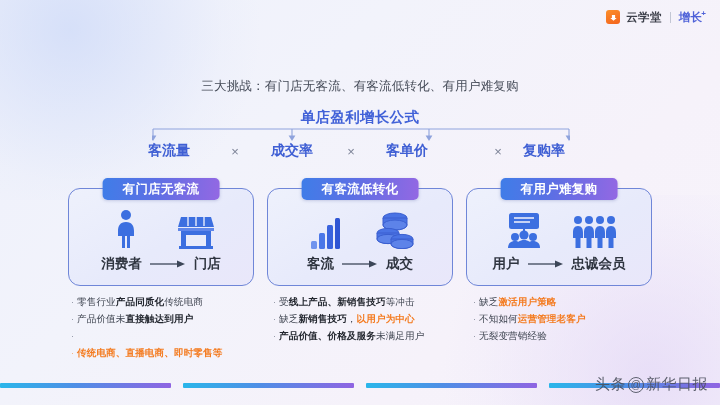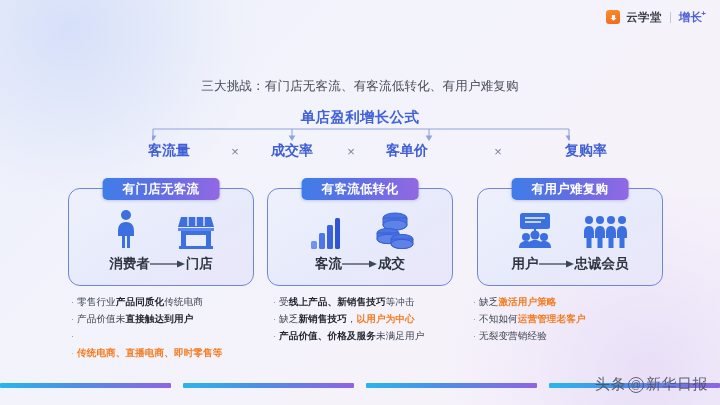--- a/index.html
+++ b/index.html
@@ -152,21 +152,21 @@
     top: 188px;
     width: 186px;
     height: 98px;
     border: 1.4px solid #6f86d8;
     border-radius: 12px;
     background: linear-gradient(150deg, #eef1fc 0%, #e7eafb 55%, #e9e7fa 100%);
     box-sizing: border-box;
   }
   .card-1 { left: 68px; }
   .card-2 { left: 267px; }
-  .card-3 { left: 477px; }
+  .card-3 { left: 466px; }
 
   .badge {
     position: absolute;
     top: -11px;
     left: 50%;
     transform: translateX(-50%);
     height: 22px;
     padding: 0 20px;
     display: flex;
     align-items: center;
@@ -200,21 +200,21 @@
     justify-content: center;
     width: 58px;
     height: 42px;
   }
   .icon-slot svg { display: block; }
 
   .label-row {
     display: flex;
     align-items: center;
     justify-content: center;
-    gap: 0;
+    gap: 8px;
     margin-top: 6px;
     padding: 0 10px;
   }
   .c-label {
     font-size: 13.5px;
     font-weight: bold;
     color: #2f3540;
     white-space: nowrap;
   }
   .c-arrow {
@@ -332,21 +332,21 @@
     </svg>
   </div>
 
   <div class="formula-row">
     <span class="f-term" style="left:109px;">客流量</span>
     <span class="f-mult" style="left:175px;">×</span>
     <span class="f-term" style="left:232px;">成交率</span>
     <span class="f-mult" style="left:291px;">×</span>
     <span class="f-term" style="left:347px;">客单价</span>
     <span class="f-mult" style="left:438px;">×</span>
-    <span class="f-term" style="left:526px;">复购率</span>
+    <span class="f-term" style="left:484px;">复购率</span>
   </div>
 
   <div class="card card-1">
     <div class="badge">有门店无客流</div>
     <div class="card-body">
       <div class="icon-row">
         <span class="icon-slot">
           <svg width="26" height="40" viewBox="0 0 26 40">
             <circle cx="13" cy="6" r="5" fill="#3c6fe0"></circle>
             <path d="M13 13 C7 13 5 17 5 22 L5 27 H9 V39 H12 V27 H14 V39 H17 V27 H21 L21 22 C21 17 19 13 13 13 Z" fill="#3c6fe0"></path>

